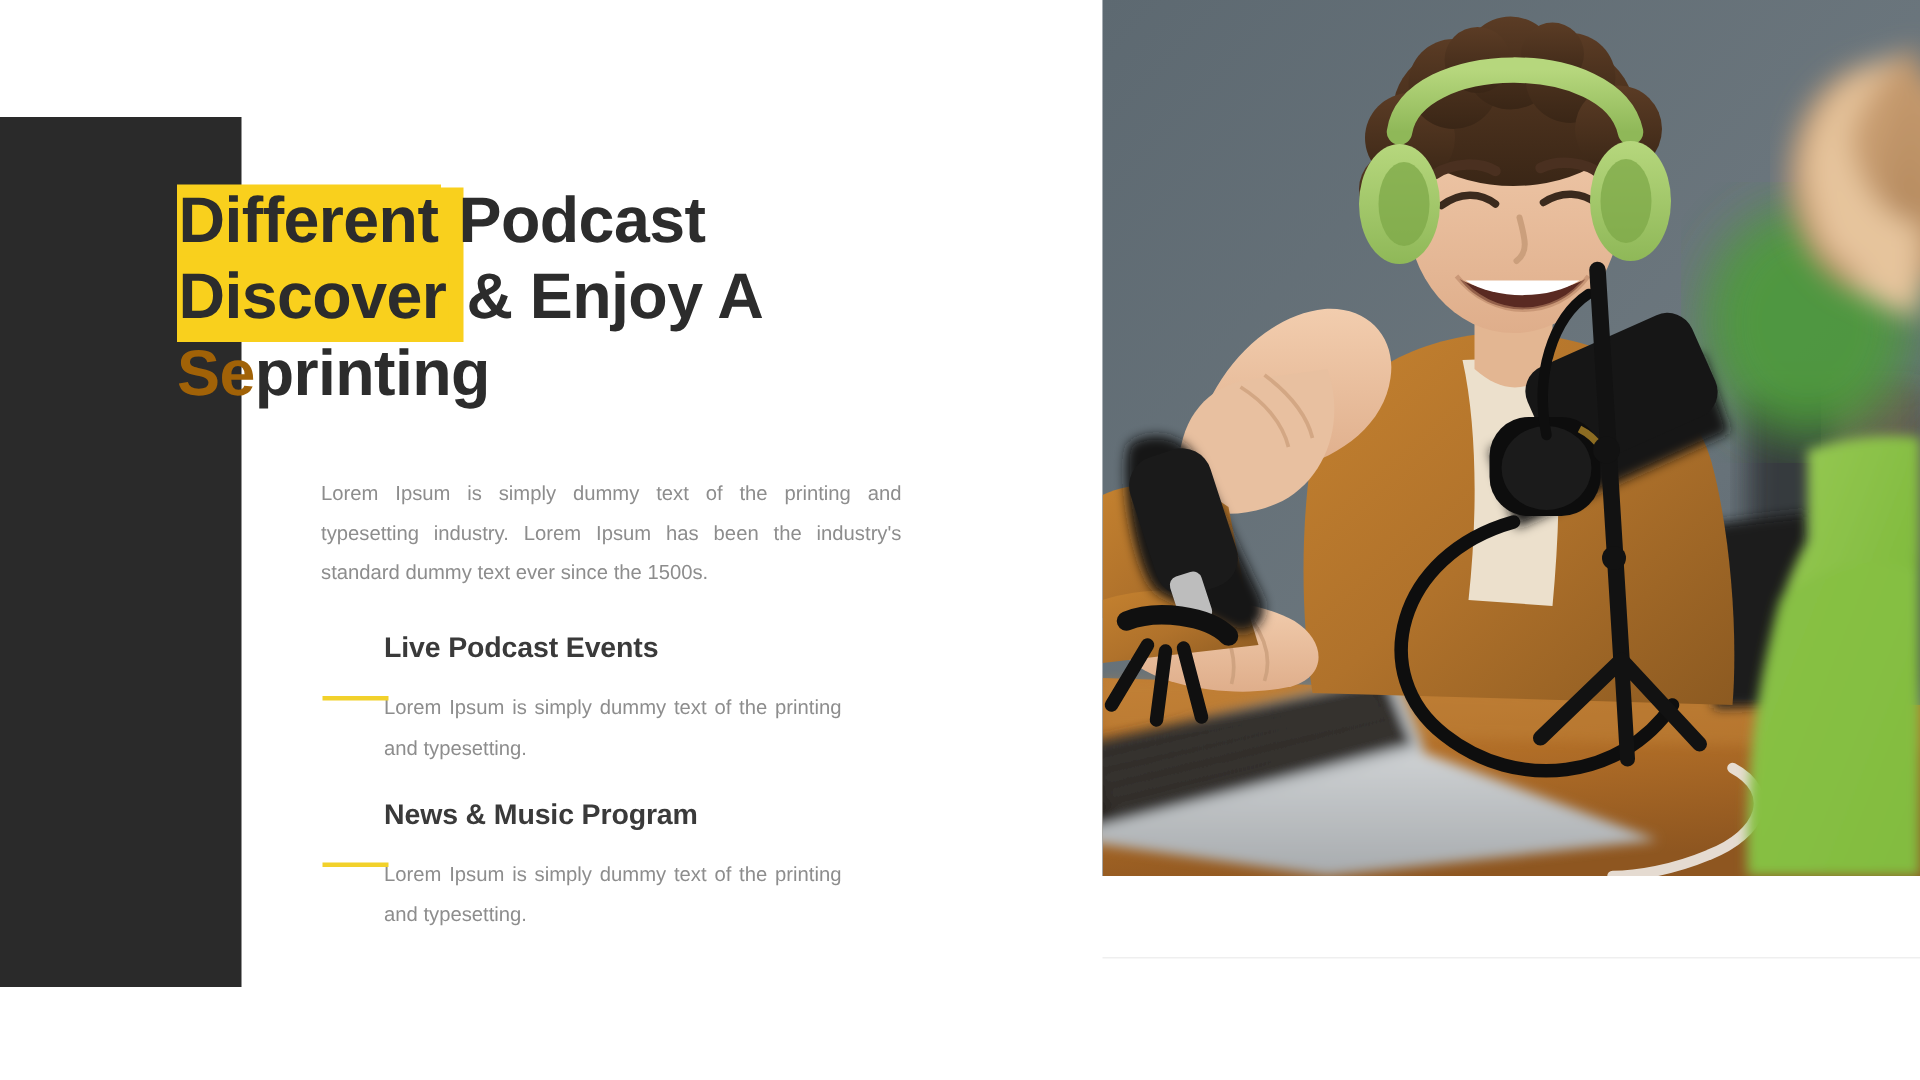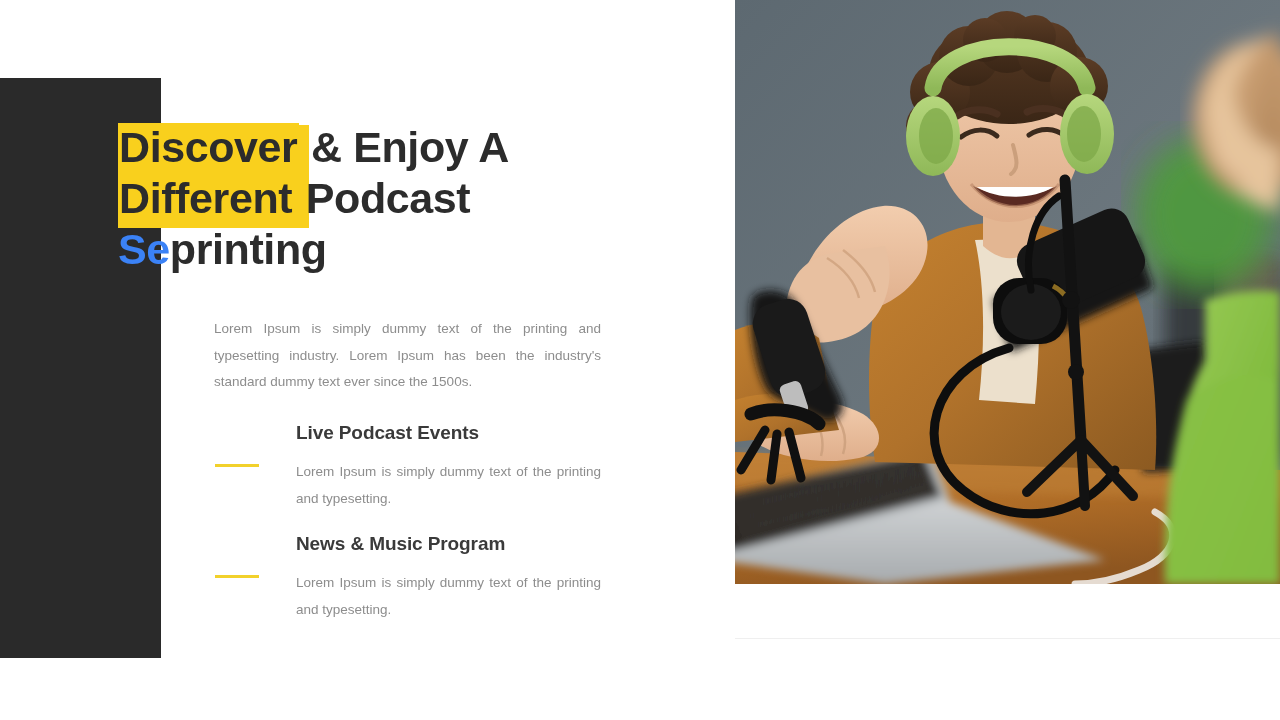--- a/index.html
+++ b/index.html
@@ -42,21 +42,21 @@
     white-space:nowrap;
   }
   .headline .line { display:block; height:51px; }
   .hl-mark {
     background:#f9d01d;
     color:#2c2c2c;
     padding:0 2px 0 1px;
     box-decoration-break:clone;
     -webkit-box-decoration-break:clone;
   }
-  .hl-yellow { color:#3b82f6; }
+  .hl-yellow { color:#a16207; }
 
   
   .hl-block {
     position:absolute;
     left:118px; top:125px;
     width:191px; height:103px;
     background:#f9d01d;
   }
 
   
@@ -79,21 +79,21 @@
   .feature.f1 { top:420px; }
   .feature.f2 { top:531px; }
 
   .feature-dash {
     position:absolute;
     left:1px; top:44px;
     width:44px; height:3px;
     background:#f2d12b;
   }
   .feature-body {
-    margin-left:82px;
+    margin-left:42px;
     width:305px;
   }
   .feature-title {
     font-size:19px;
     font-weight:600;
     line-height:26px;
     color:#3a3a3a;
     letter-spacing:-0.1px;
     margin-bottom:13px;
   }
@@ -311,22 +311,22 @@
     </svg>
   </div>
 
   <div class="divider"></div>
 
   <div class="content">
 
     <div class="hl-block"></div>
 
     <h1 class="headline">
+      <span class="line"><span class="hl-mark">Different</span><span> Podcast</span></span>
       <span class="line"><span class="hl-mark">Discover</span><span> &amp; Enjoy A</span></span>
-      <span class="line"><span class="hl-mark">Different</span><span> Podcast</span></span>
       <span class="line"><span class="hl-yellow">Se</span><span>printing</span></span>
     </h1>
 
     <p class="lead">Lorem Ipsum is simply dummy text of the printing and typesetting industry. Lorem Ipsum has been the industry's standard dummy text ever since the 1500s.</p>
 
     <div class="feature f1">
       <span class="feature-dash"></span>
       <div class="feature-body">
         <div class="feature-title">Live Podcast Events</div>
         <div class="feature-text">Lorem Ipsum is simply dummy text of the printing and typesetting.</div>

